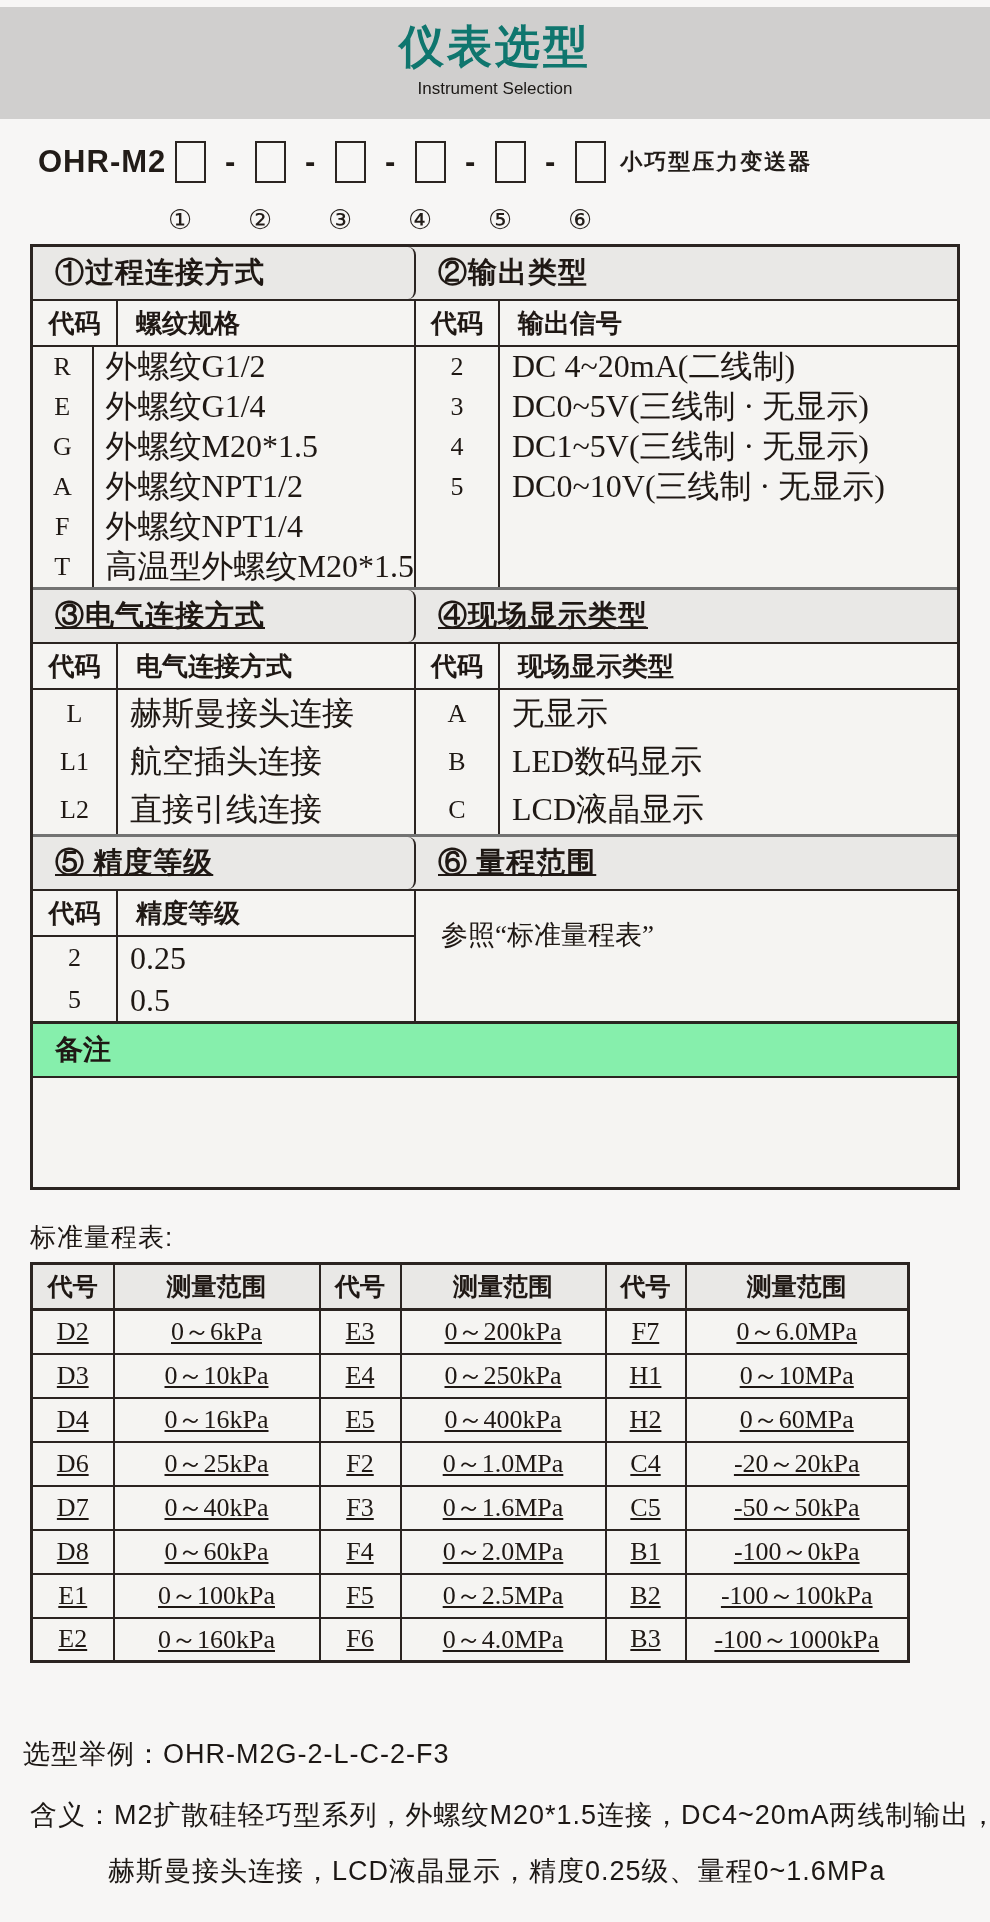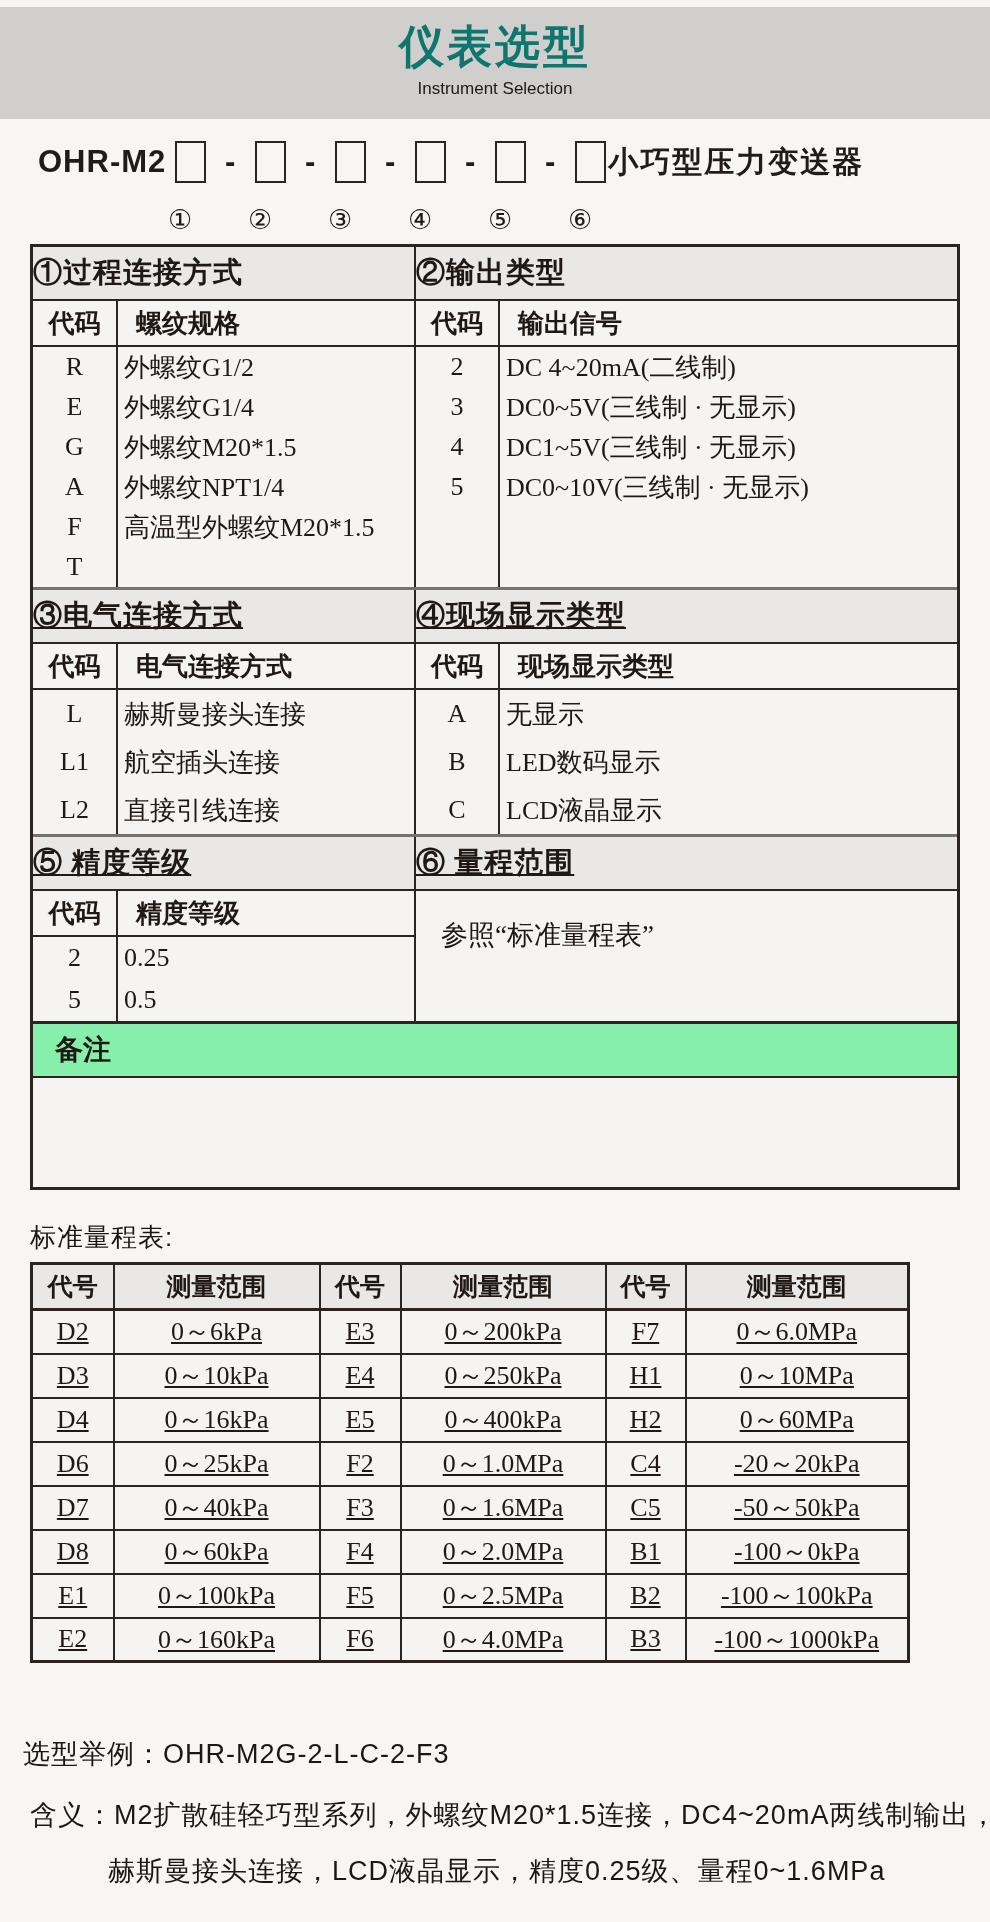--- a/index.html
+++ b/index.html
@@ -31,39 +31,39 @@
     display:flex; align-items:center;
     font-family:"Liberation Sans","DejaVu Sans",sans-serif;
     font-weight:bold; font-size:31px; letter-spacing:1px; color:#221c18;
   }
   .model-box {
     width:31px; height:42px; border:2px solid #2b2421; background:transparent;
     flex:0 0 auto;
   }
   .model-box.first { margin-left:9px; }
   .model-dash { width:49px; text-align:center; flex:0 0 auto; font-weight:bold; }
-  .model-suffix { margin-left:2px; font-size:30px; letter-spacing:2px; white-space:nowrap; }
+  .model-suffix { margin-left:14px; font-size:22px; letter-spacing:2px; white-space:nowrap; }
   .circles-row { position:absolute; left:140px; top:204px; display:flex; }
   .circle-slot {
     width:80px; text-align:center; font-size:27px;
     font-family:"Liberation Serif","DejaVu Serif",serif; color:#221c18;
   }
   
   .sel-table {
     position:absolute; left:30px; top:244px; width:930px; height:946px;
     border:3px solid #2b2421; background:#f5f4f2;
   }
   .band {
     display:flex; background:#e9e8e6; border-bottom:2px solid #2b2421;
   }
   .band.h1 { height:54px; }
   .band.hn { height:57px; border-top:3px solid #737373;text-decoration:underline; }
   .band-cell {
-    display:flex; align-items:center; 
-    font-weight:bold; font-size:29px; letter-spacing:1px; white-space:nowrap;
+    display:flex; align-items:center; padding-left:22px;
+    font-weight:bold; font-size:29px; letter-spacing:1px; white-space:nowrap;border-radius:8px;
   }
   .band-cell.lt { width:383px; border-right:2px solid #2b2421; }
   .band-cell.rt { flex:1; }
   .sec-body { display:flex; }
   .sec-body.b1 { height:286px; }
   .sec-body.b2 { height:190px; }
   .sec-body.b3 { height:130px; }
   .col-left { width:383px; border-right:2px solid #2b2421; display:flex; flex-direction:column; }
   .col-right { flex:1; display:flex; flex-direction:column; }
   .subhead { display:flex; height:46px; border-bottom:2px solid #2b2421; flex:0 0 auto;justify-content:flex-end; }
@@ -79,22 +79,22 @@
   }
   .data-area { display:flex; flex:1; }
   .codes-col { width:85px; border-right:2px solid #2b2421; display:flex; flex-direction:column; }
   .codes-col.w84 { width:84px; }
   .vals-col { flex:1; display:flex; flex-direction:column; }
   .cell-code {
     display:flex; align-items:center; justify-content:center;
     font-size:26px; flex:0 0 auto;
   }
   .cell-val {
-    display:flex; align-items:center; padding-left:6px;
-    font-size:26px; white-space:nowrap; flex:0 0 auto;
+    display:flex; align-items:center; padding-left:12px;
+    font-size:32px; white-space:nowrap; flex:0 0 auto;
   }
   .rh40 { height:40px; } .rh48 { height:48px; } .rh42 { height:42px; }
   .range-note-cell {
     flex:1; padding:26px 0 0 25px; font-size:27px; white-space:nowrap;
   }
   .remark-band {
     height:57px; background:#86efac; border-top:3px solid #2b2421; border-bottom:2px solid #2b2421;
     display:flex; align-items:center; padding-left:22px;
     font-weight:bold; font-size:28px;
   }
@@ -180,20 +180,21 @@
           <div class="cell-code rh40">E</div>
           <div class="cell-code rh40">G</div>
           <div class="cell-code rh40">A</div>
           <div class="cell-code rh40">F</div>
           <div class="cell-code rh40">T</div>
         </div>
         <div class="vals-col">
           <div class="cell-val rh40">外螺纹G1/2</div>
           <div class="cell-val rh40">外螺纹G1/4</div>
           <div class="cell-val rh40">外螺纹M20*1.5</div>
+          <div class="cell-val rh40">外螺纹NPT1/2</div>
           <div class="cell-val rh40">外螺纹NPT1/4</div>
           <div class="cell-val rh40">高温型外螺纹M20*1.5</div>
         </div>
       </div>
     </div>
     <div class="col-right">
       <div class="subhead">
         <div class="sh-code w84">代码</div>
         <div class="sh-val">输出信号</div>
       </div>

